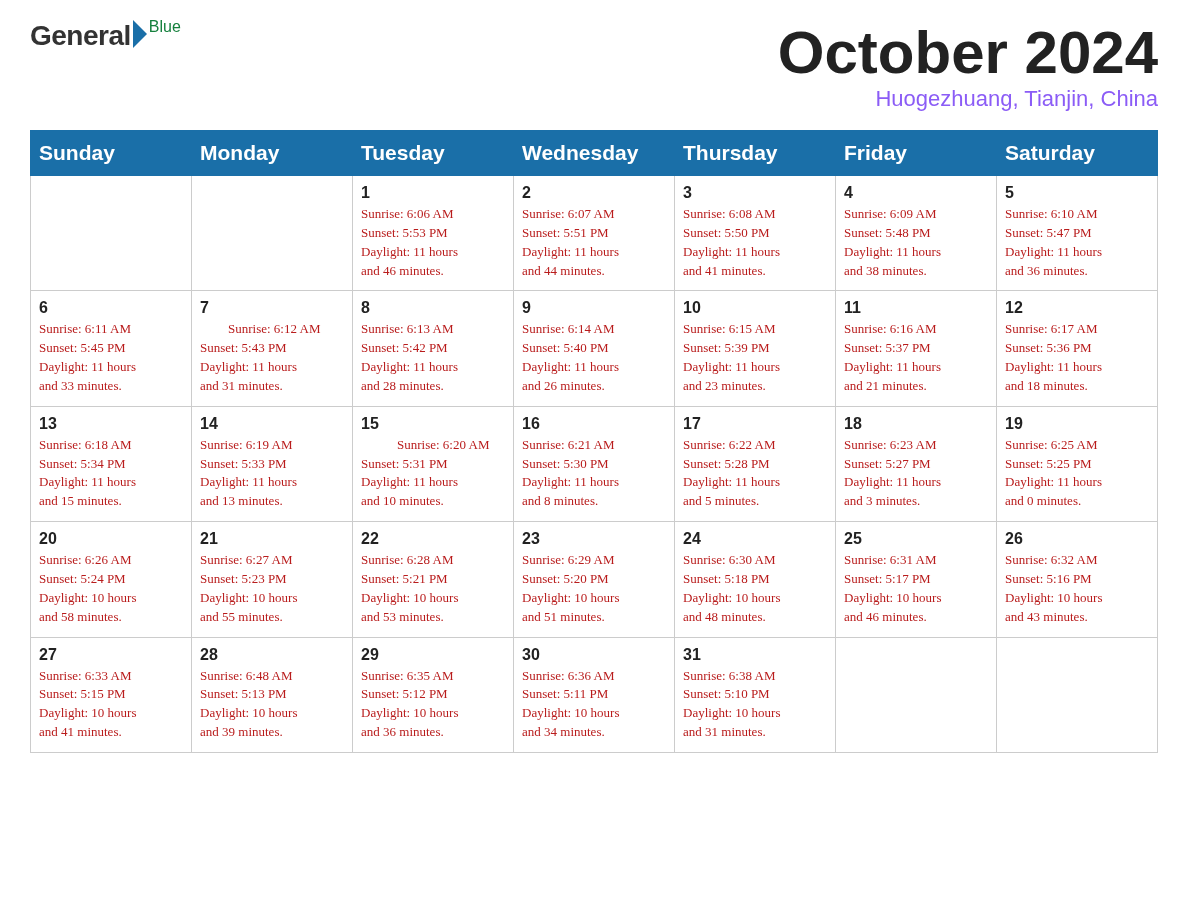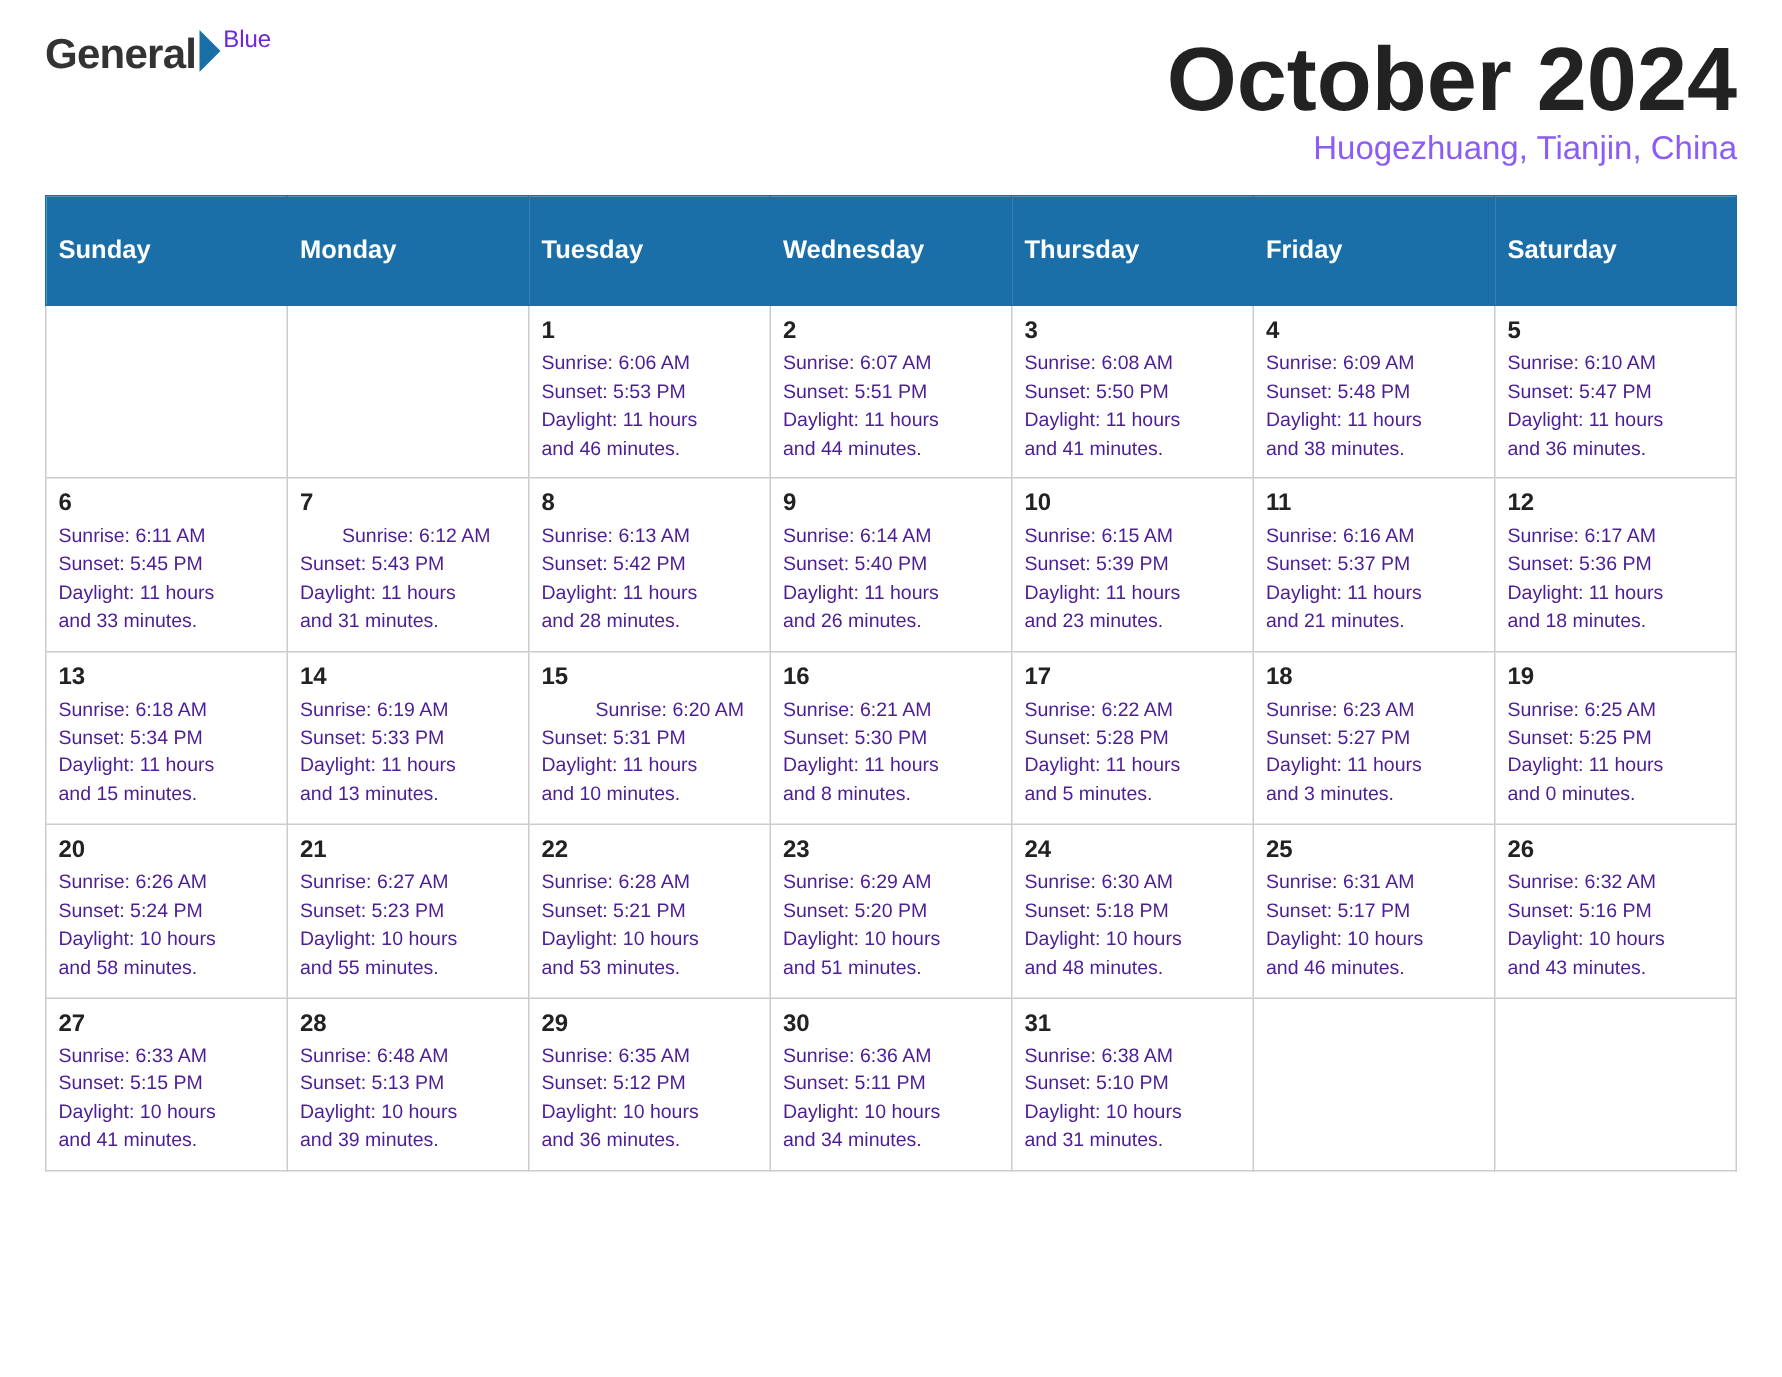--- a/index.html
+++ b/index.html
@@ -34,21 +34,21 @@
       width: 0;
       height: 0;
       border-left: 14px solid #1a6fa8;
       border-top: 14px solid transparent;
       border-bottom: 14px solid transparent;
       margin-left: 2px;
       margin-top: -4px;
     }
     .logo-bottom {
       font-size: 16px;
-      color: #6d28d9;
+      color: #15803d;
       font-weight: normal;
       margin-top: -2px;
       margin-left: 2px;
     }
     .title-area {
       text-align: right;
     }
     .month-title {
       font-size: 60px;
       font-weight: bold;
@@ -61,45 +61,46 @@
       margin-top: 0;
     }
     table {
       width: 100%;
       border-collapse: collapse;
       table-layout: fixed;
     }
     th {
       background: #1a6fa8;
       color: #fff;
-      font-size: 17px;
-      font-weight: bold;
-      padding: 26px 8px;
+      font-size: 21px;
+      font-weight: bold;
+      padding: 10px 8px;
       text-align: left;
       border: 1px solid #1a6fa8;
     }
     td {
       vertical-align: top;
       padding: 8px 8px 10px 8px;
       border: 1px solid #ccc;
       font-size: 13px;
       color: #222;
       height: 110px;
     }
     .day-num {
       font-size: 16px;
       font-weight: bold;
       color: #222;
       display: block;
       margin-bottom: 3px;
     }
     .day-info {
       font-size: 13px;
-      color: #4c1d95;
+      color: #b91c1c;
       line-height: 1.45;
+      font-family: Liberation Serif, serif;
     }
     tr:nth-child(odd) td {
       background: #fff;
     }
     tr:nth-child(even) td {
       background: #fff;
     }
     td.empty {
       background: #f9f9f9;
     }

